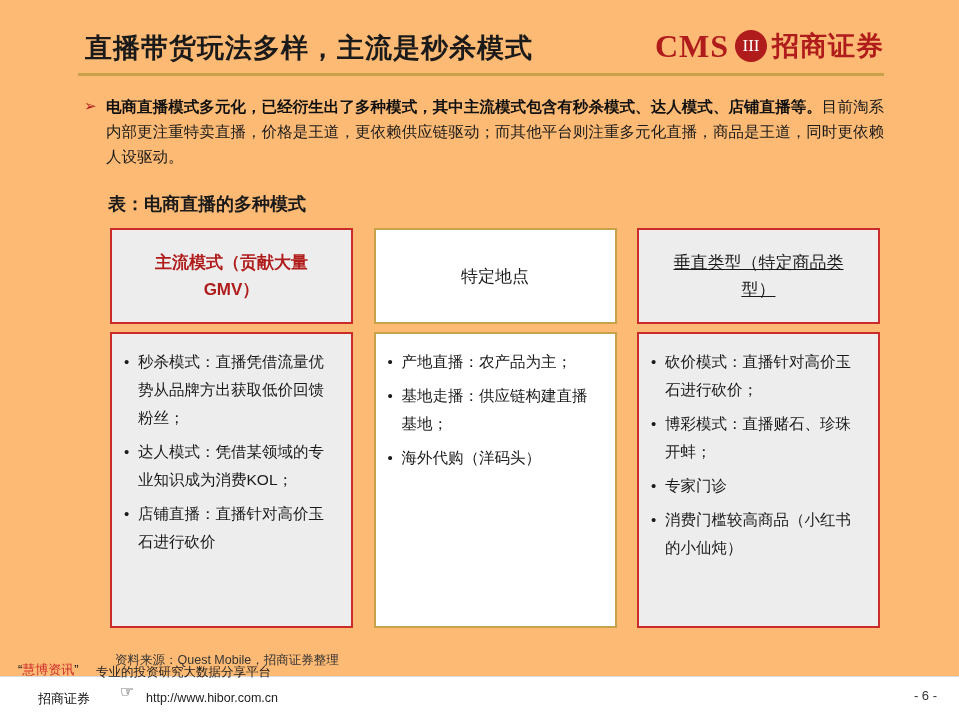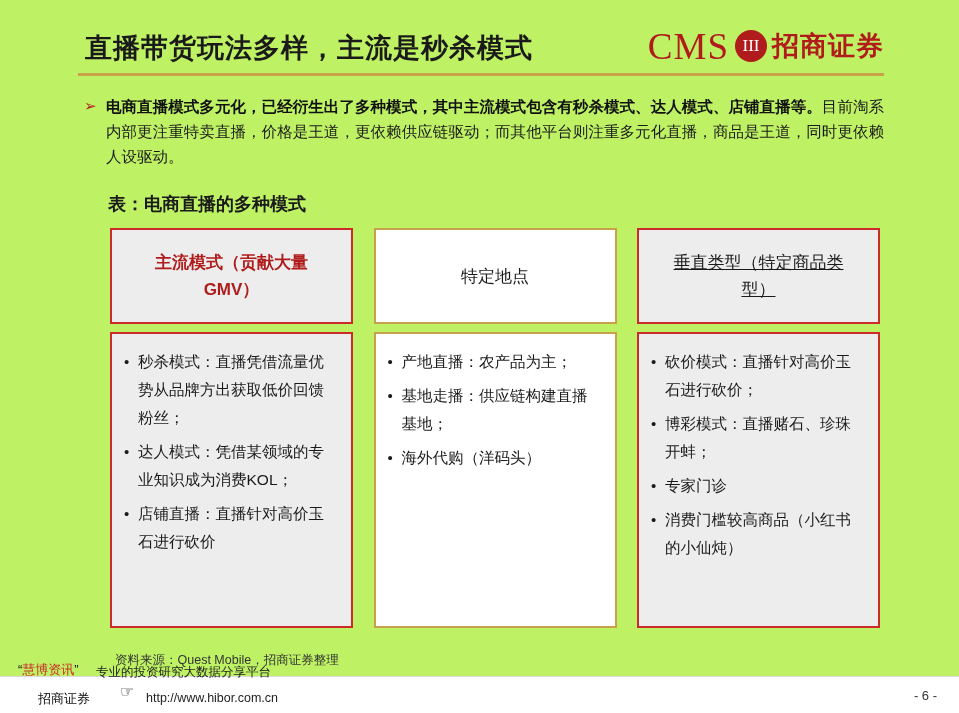--- a/index.html
+++ b/index.html
@@ -8,21 +8,21 @@
     height: 713px;
     background: #ffffff;
     font-family: "Liberation Sans", sans-serif;
     overflow: hidden;
     position: relative;
   }
   .slide {
     position: absolute;
     left: 0; top: 0;
     width: 959px; height: 713px;
-    background: #bef264;
+    background: #fdba74;
   }
   
   .header {
     position: absolute;
     left: 78px; top: 18px;
     width: 806px;
     height: 50px;
   }
   .header-title {
     position: absolute;
@@ -41,22 +41,22 @@
     background: #c8a24a;
   }
   .logo {
     position: absolute;
     right: 0px; top: 8px;
     display: flex;
     align-items: center;
     height: 40px;
   }
   .logo-cms {
-    font-size: 37px;
-    font-weight: normal;
+    font-size: 32px;
+    font-weight: bold;
     color: #b01b1b;
     letter-spacing: 1px;
     font-family: "Liberation Serif", serif;
   }
   .logo-circle {
     width: 32px; height: 32px;
     border-radius: 50%;
     background: #b01b1b;
     color: #fff;
     font-size: 17px;

